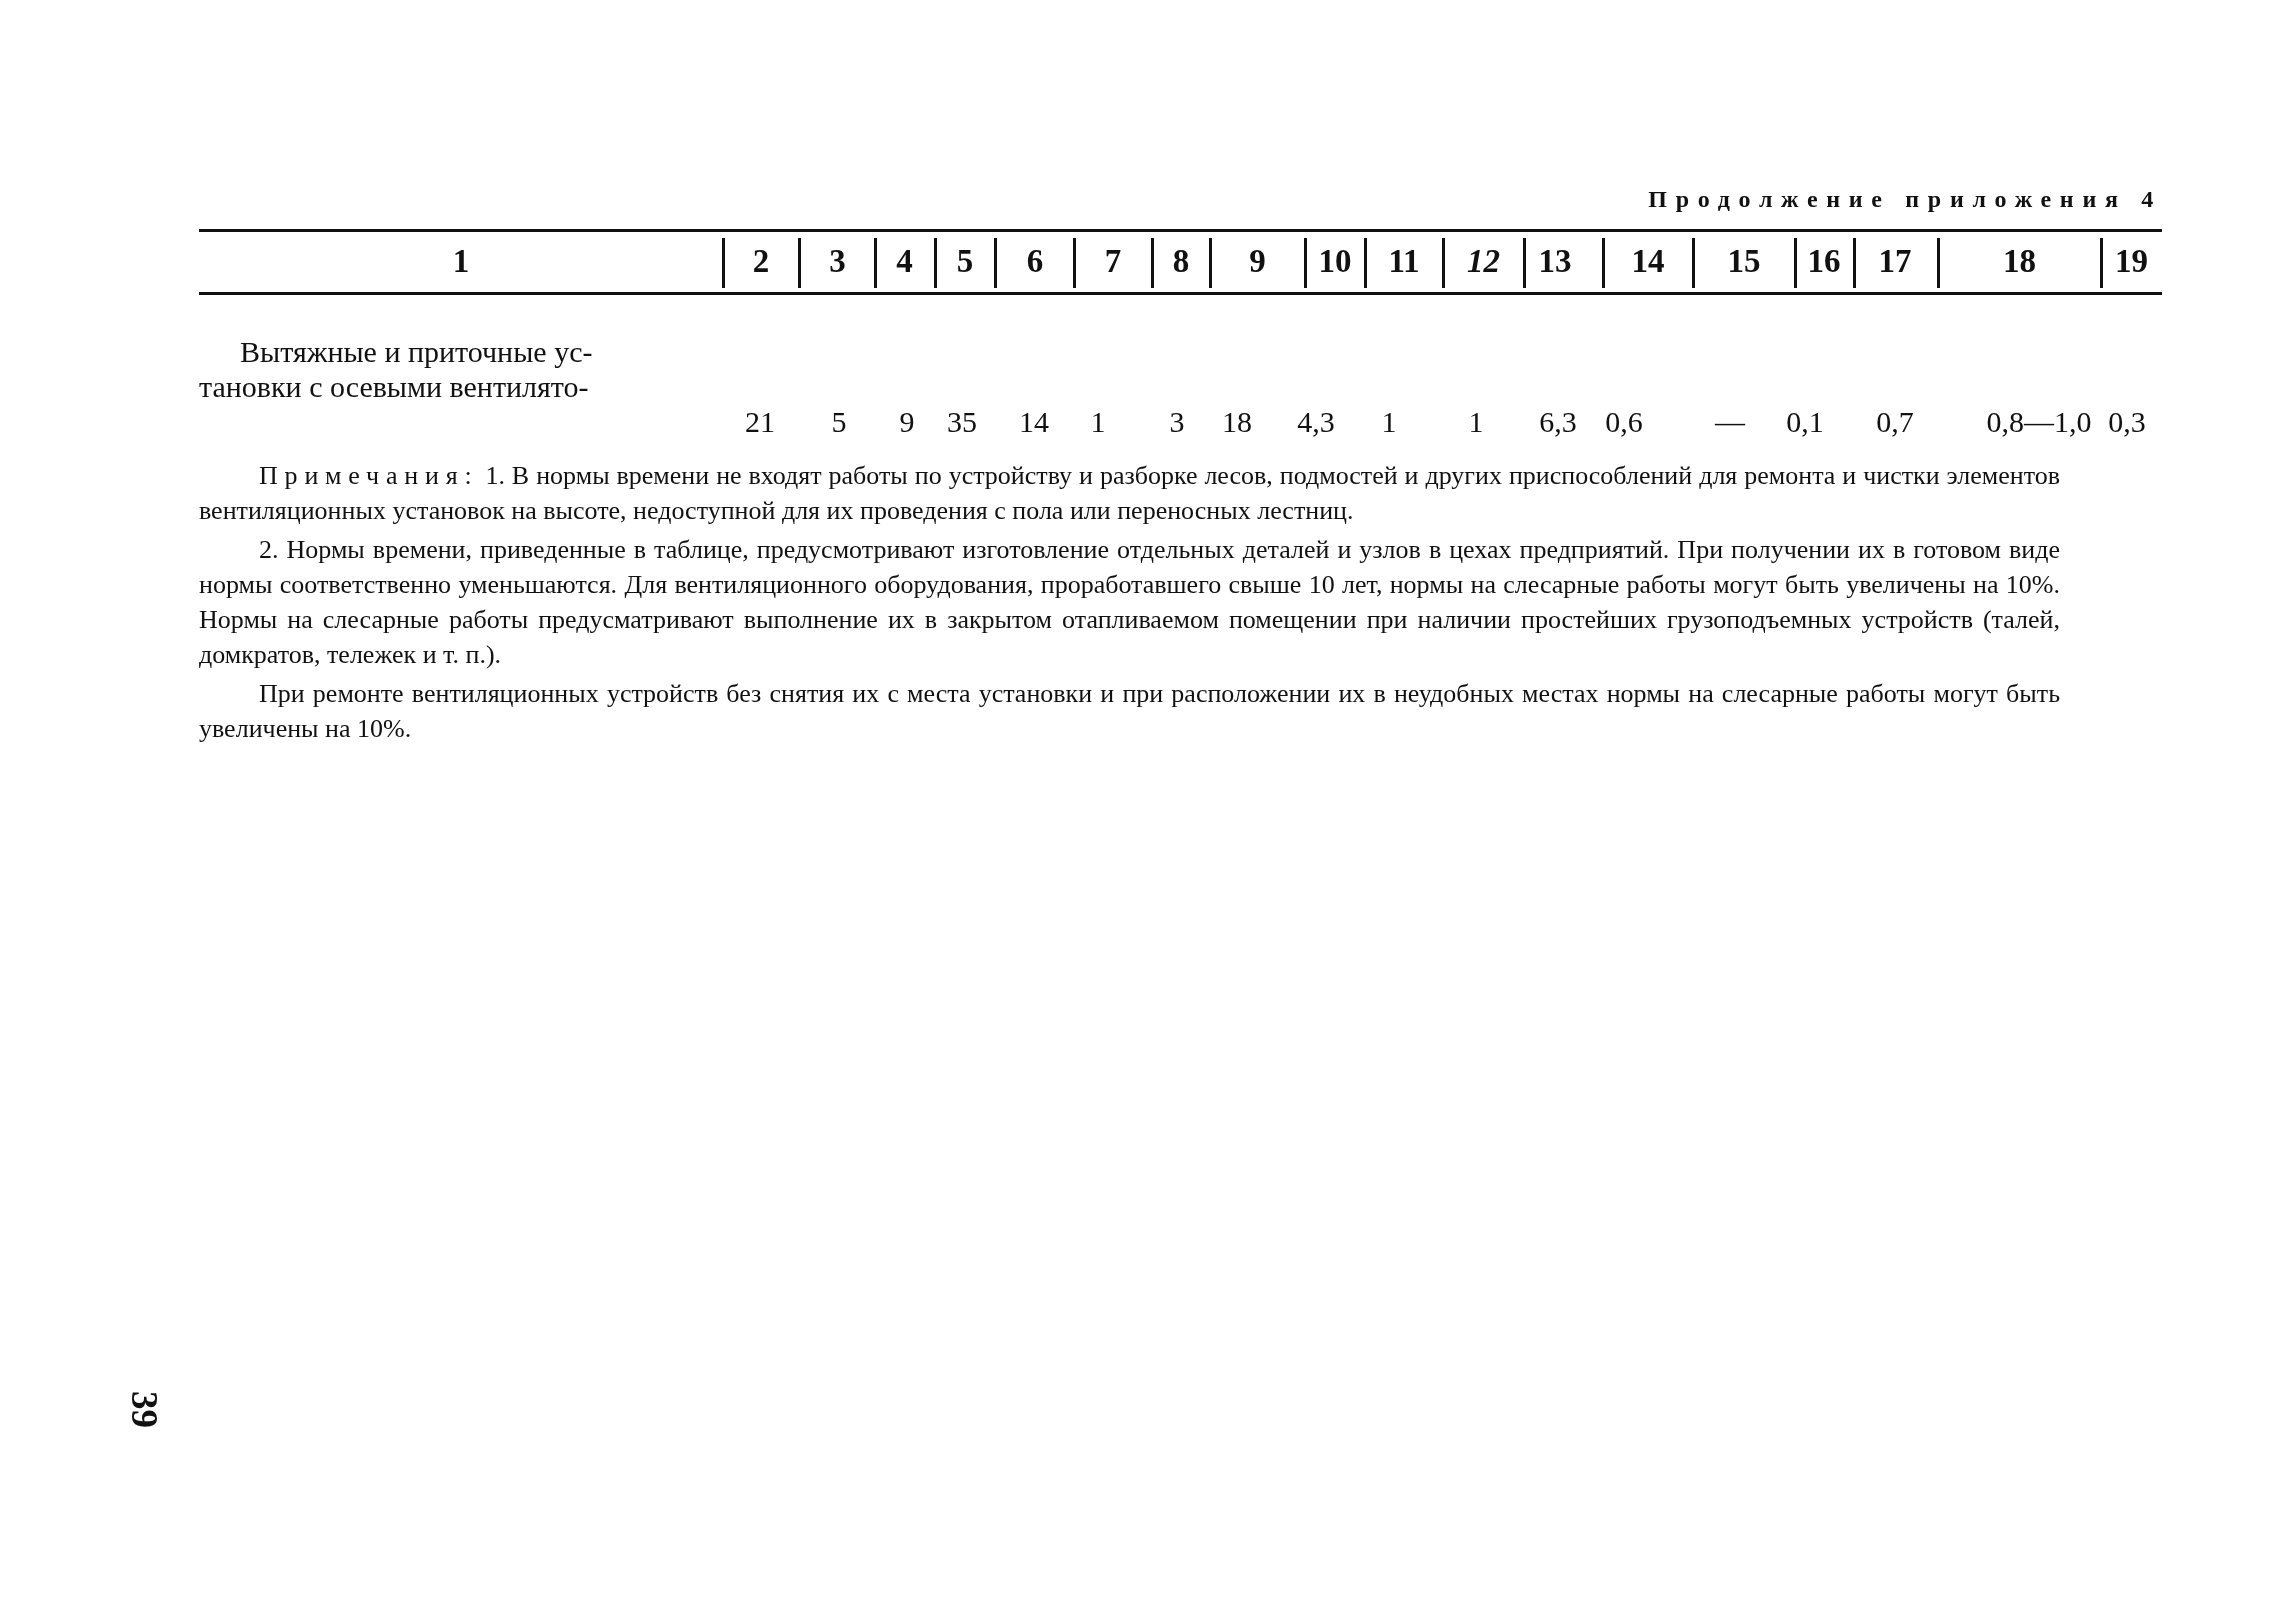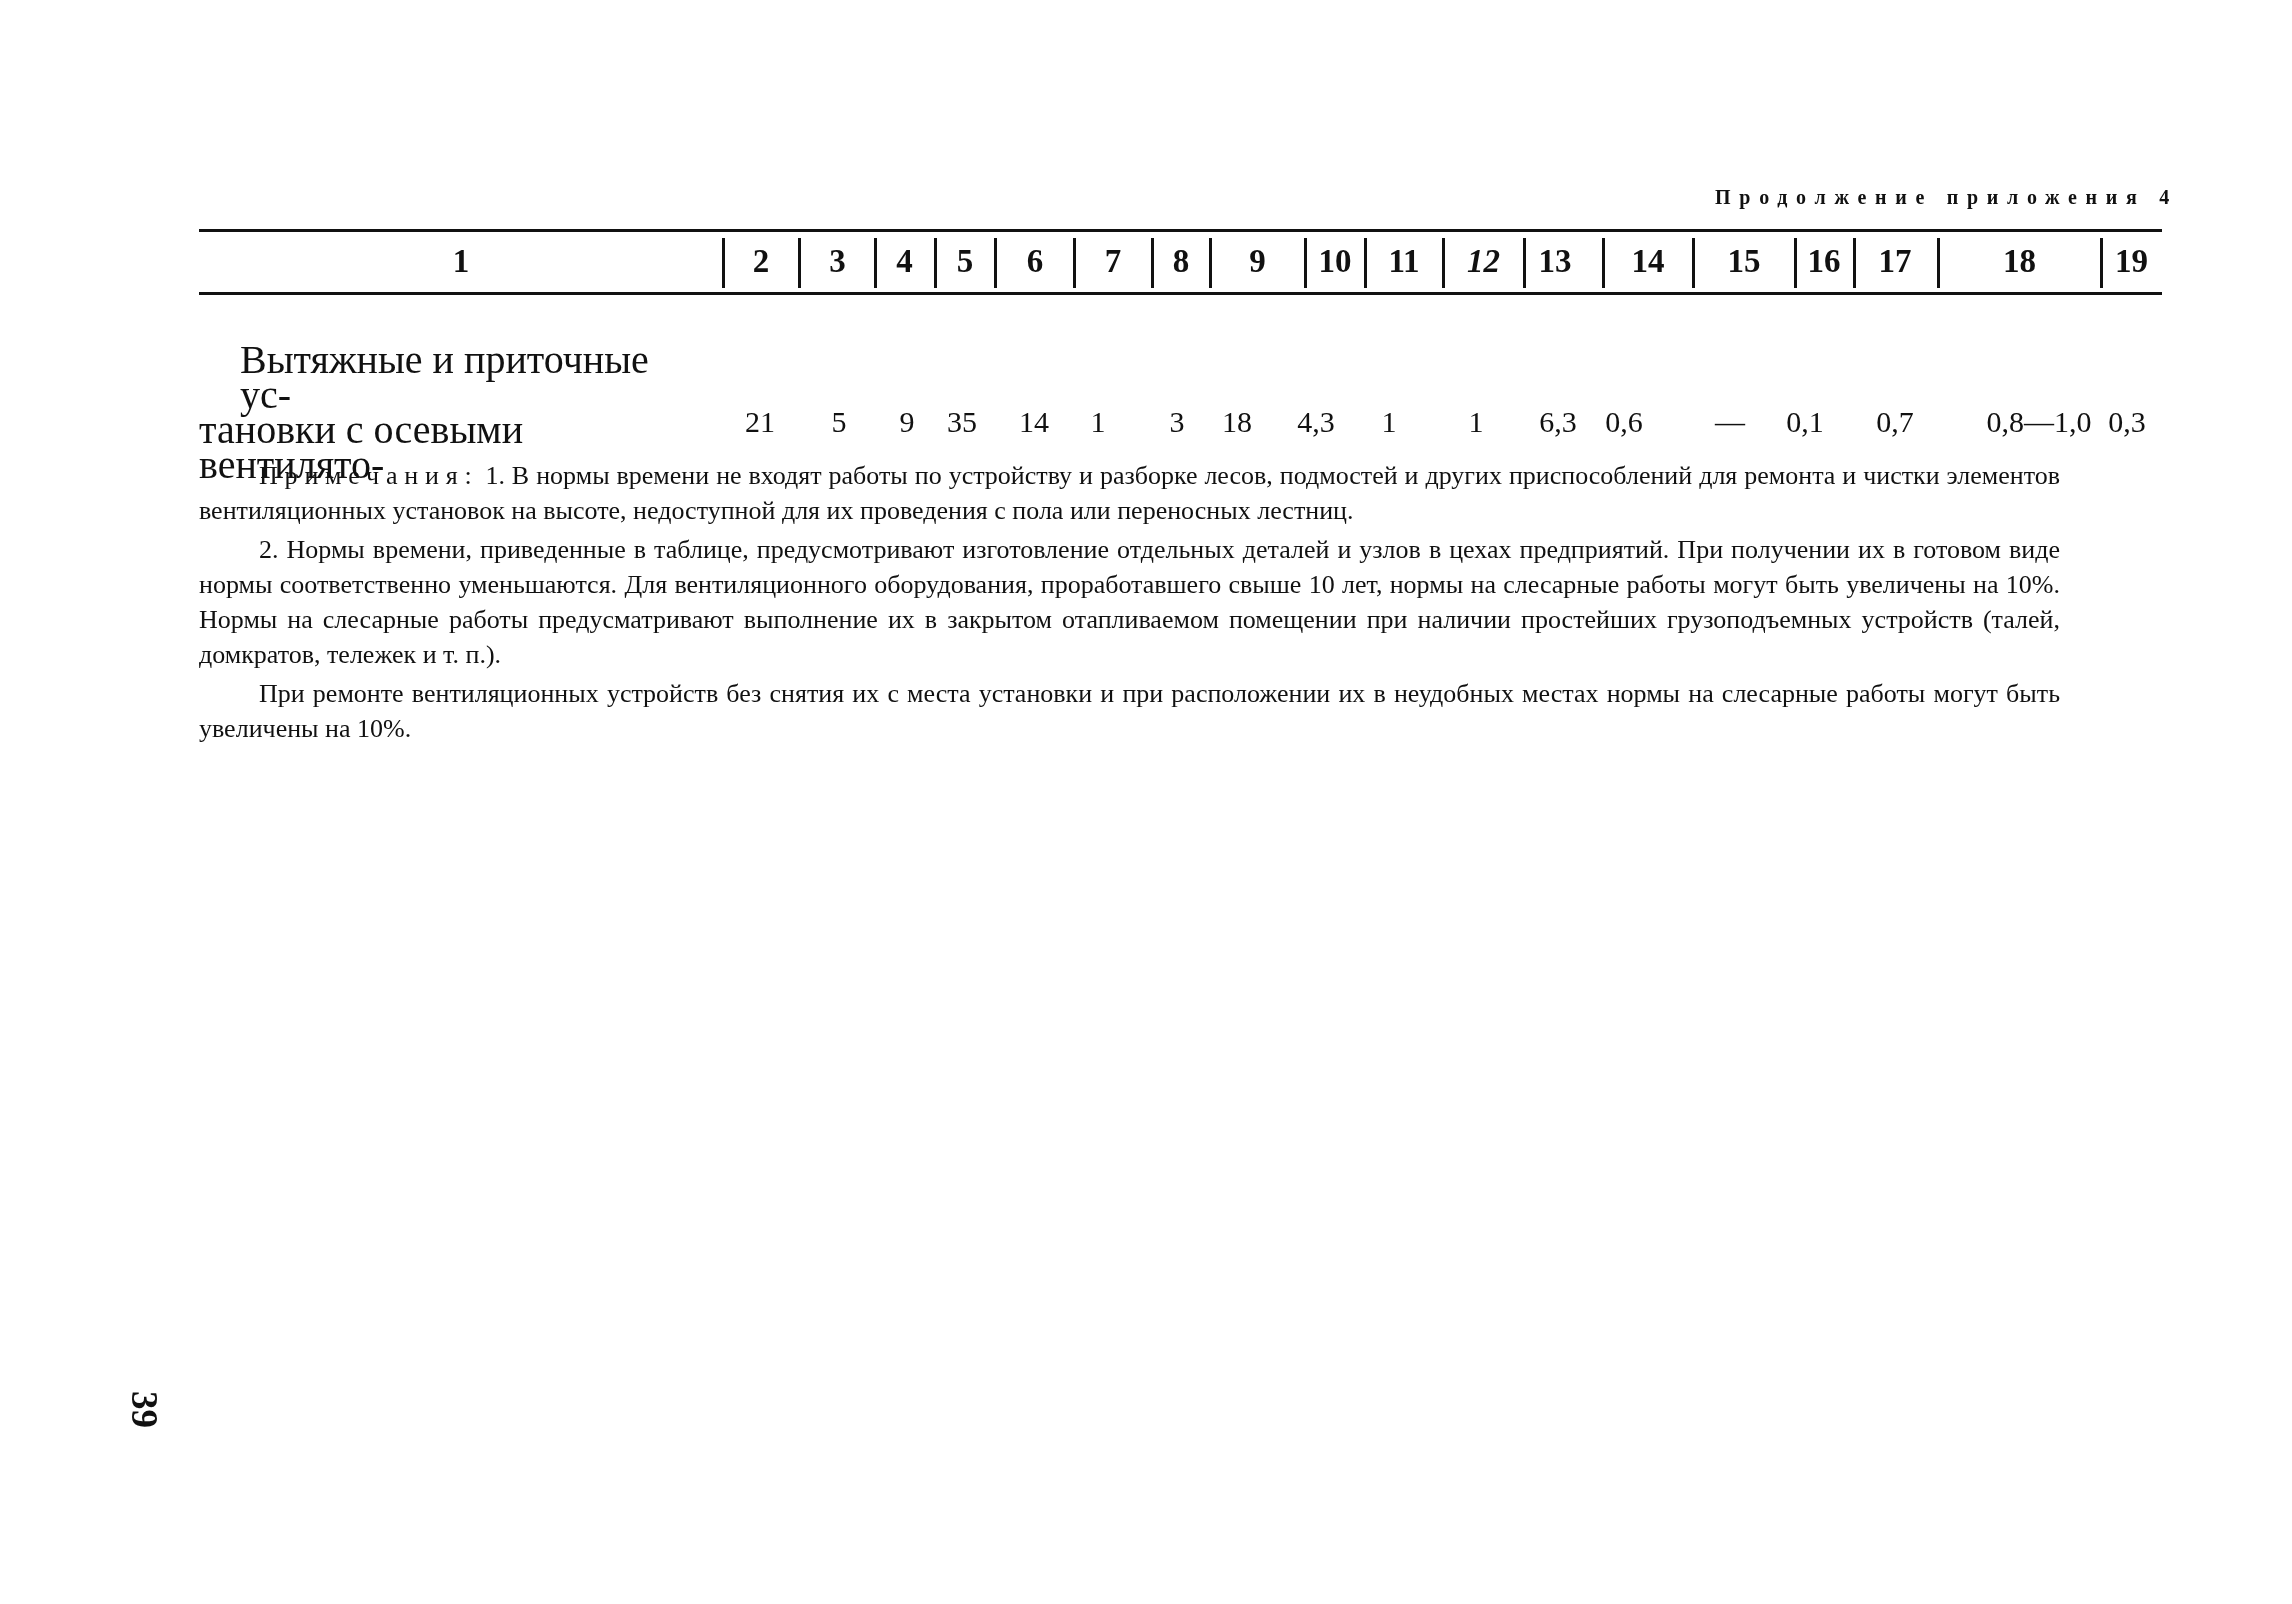--- a/index.html
+++ b/index.html
@@ -11,22 +11,22 @@
       width: 2293px;
       height: 1604px;
       position: relative;
       overflow: hidden;
       font-family: "Liberation Serif", "DejaVu Serif", serif;
       color: #111111;
     }
     .continuation {
       position: absolute;
       top: 186px;
-      right: 115px;
-      font-size: 20px;
+      right: 131px;
+      font-size: 24px;
       font-weight: bold;
       letter-spacing: 8.7px;
       white-space: nowrap;
     }
     .table-wrap {
       position: absolute;
       left: 199px;
       top: 229px;
       width: 1963px;
     }
@@ -57,23 +57,23 @@
       background: #111;
     }
     .data-row {
       position: relative;
       height: 116px;
       margin-top: 39px;
     }
     .row-label {
       position: absolute;
       left: 0;
-      top: 8px;
+      top: 0;
       width: 505px;
-      font-size: 40px;
+      font-size: 30px;
       line-height: 35px;
       text-align: left;
     }
     .row-label .l1 { padding-left: 41px; display: block; }
     .row-label .l2, .row-label .l3 { display: block; }
     .dcell {
       position: absolute;
       top: 70px;
       font-size: 30px;
       line-height: 35px;

